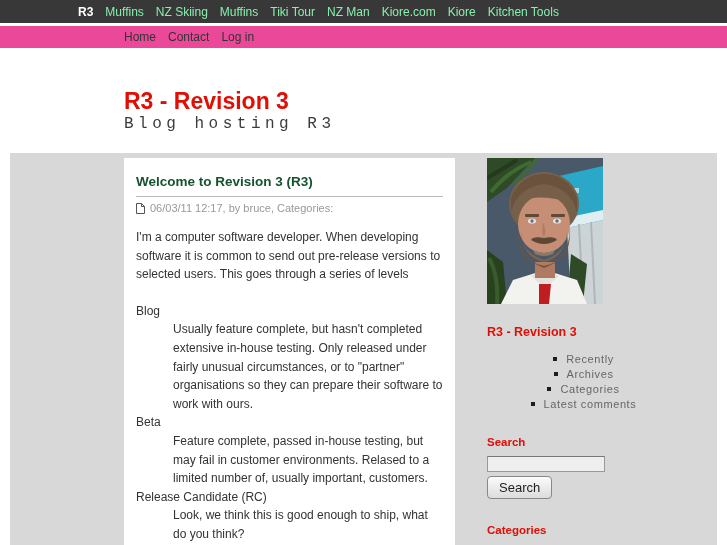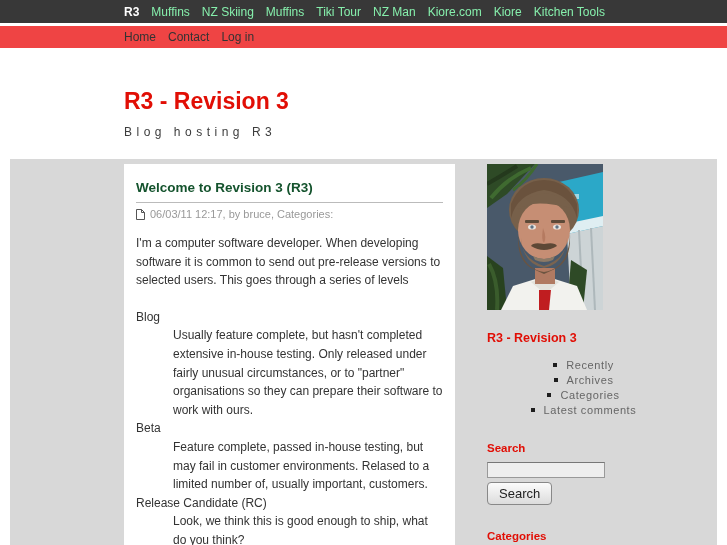--- a/index.html
+++ b/index.html
@@ -8,43 +8,43 @@
     background:#fff;
     font-family:"Liberation Sans", sans-serif;
     -webkit-font-smoothing:antialiased;
   }
   a { text-decoration:none; }
 
   
   .topnav {
     height:23px; background:#383838;
     display:flex; align-items:center;
-    padding-left:118px;
+    padding-left:72px;
   }
   .topnav a {
     color:#86efac; font-size:12px; padding:0 6px; cursor:pointer;
   }
   .topnav a.active { color:#fff; font-weight:bold; }
 
   
   .subnav {
-    height:22px; background:#ef4444; margin-top:3px;
+    height:22px; background:#ec4899; margin-top:3px;
     display:flex; align-items:center;
     padding-left:118px;
   }
   .subnav a { color:#333; font-size:12px; padding:0 6px; cursor:pointer; }
 
   
   .pageheader { padding:30px 0 0 124px; background:#fff; }
   .pageheader h1 {
     margin:10px 0 0; font-size:23px; font-weight:bold; color:#e10e05;
     letter-spacing:0;
   }
   .pageheader .tagline {
-    margin-top:10px; font-size:12px; color:#3c3c3c; letter-spacing:4.5px;
+    font-size:16px; color:#3c3c3c; letter-spacing:4.5px;font-family:Liberation Mono, monospace;
   }
 
   
   .main {
     position:relative; margin:20px 10px 0; background:#d8d8d8;
     height:398px; overflow:hidden;
   }
 
   
   .post {

